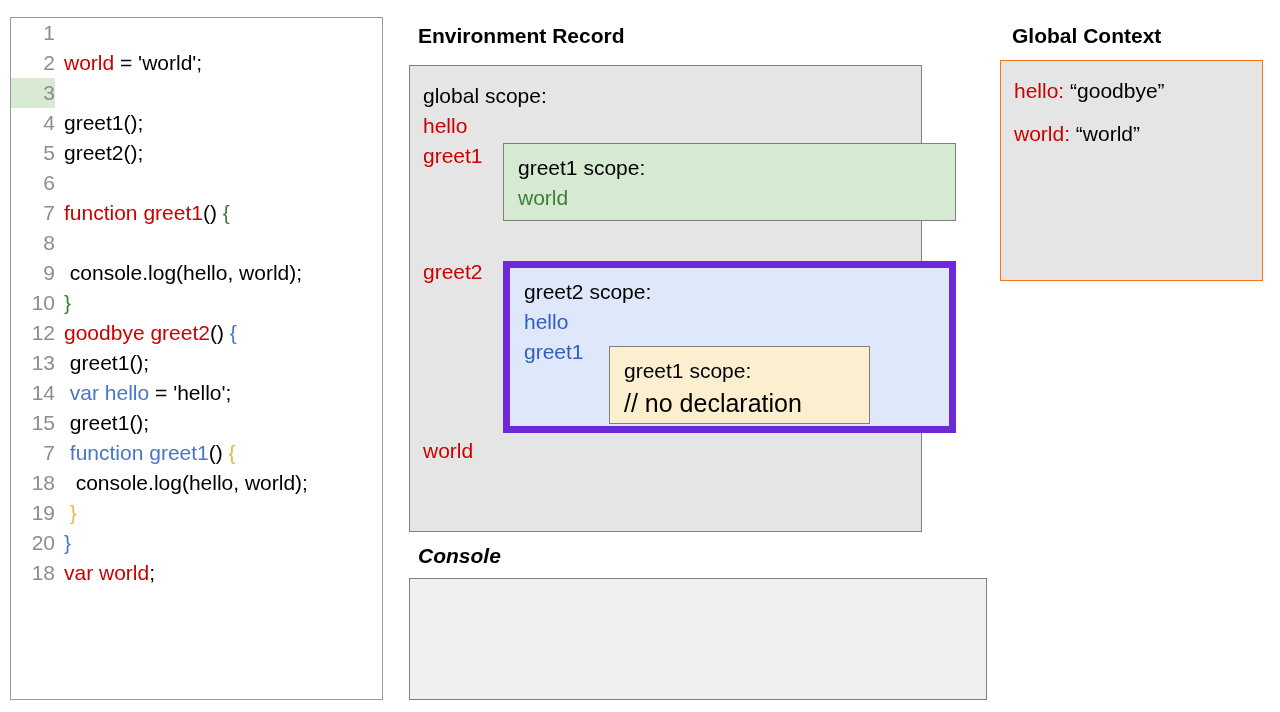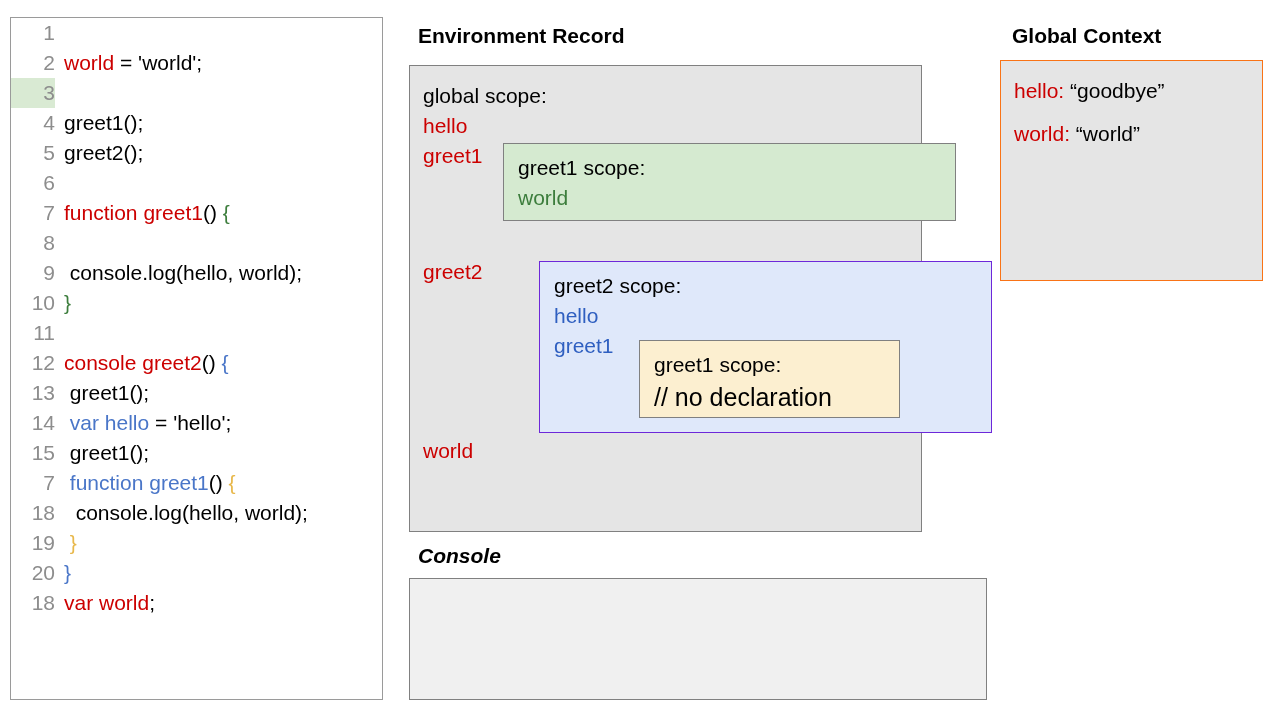--- a/index.html
+++ b/index.html
@@ -108,23 +108,22 @@
   #greet1-scope-box .scope-head { position: absolute; left: 14px; top: 12px; }
   #greet1-scope-box .var-green  { position: absolute; left: 14px; top: 42px; }
 
   #greet2-scope-box {
     position: absolute;
     left: 93px;
     top: 195px;
     width: 453px;
     height: 172px;
     background: #dfe8fa;
-    border: 1px solid #6d28d9;
-    box-sizing: border-box;
-    margin-left: 36px;
+    border: 7px solid #6d28d9;
+    box-sizing: border-box;
   }
   #greet2-scope-box .scope-head  { position: absolute; left: 14px; top: 12px; }
   #greet2-hello  { position: absolute; left: 14px; top: 42px; }
   #greet2-greet1 { position: absolute; left: 14px; top: 72px; }
 
   #greet1-inner-box {
     position: absolute;
     left: 99px;
     top: 78px;
     width: 261px;
@@ -183,22 +182,21 @@
     <div class="code-line"><div class="ln">1</div></div>
     <div class="code-line"><div class="ln">2</div><div class="code-text"><span class="tok-red">world</span><span class="tok-black"> = 'world';</span></div></div>
     <div class="code-line"><div class="ln ln-hl">3</div><div class="code-text"></div></div>
     <div class="code-line"><div class="ln">4</div><div class="code-text"><span class="tok-black">greet1();</span></div></div>
     <div class="code-line"><div class="ln">5</div><div class="code-text"><span class="tok-black">greet2();</span></div></div>
     <div class="code-line"><div class="ln">6</div><div class="code-text"></div></div>
     <div class="code-line"><div class="ln">7</div><div class="code-text"><span class="tok-red">function greet1</span><span class="tok-black">() </span><span class="tok-green">{</span></div></div>
     <div class="code-line"><div class="ln">8</div></div>
     <div class="code-line"><div class="ln">9</div><div class="code-text"><span class="tok-black"> console.log(hello, world);</span></div></div>
     <div class="code-line"><div class="ln">10</div><div class="code-text"><span class="tok-green">}</span></div></div>
-    <div class="code-line"><div class="ln">11</div><div class="code-text"></div></div>
-    <div class="code-line"><div class="ln">12</div><div class="code-text"><span class="tok-red">console greet2</span><span class="tok-black">() </span><span class="tok-blue">{</span></div></div>
+    <div class="code-line"><div class="ln">12</div><div class="code-text"><span class="tok-red">goodbye greet2</span><span class="tok-black">() </span><span class="tok-blue">{</span></div></div>
     <div class="code-line"><div class="ln">13</div><div class="code-text"><span class="tok-black"> greet1();</span></div></div>
     <div class="code-line"><div class="ln">14</div><div class="code-text"><span class="tok-black"> </span><span class="tok-blue">var hello</span><span class="tok-black"> = 'hello';</span></div></div>
     <div class="code-line"><div class="ln">15</div><div class="code-text"><span class="tok-black"> greet1();</span></div></div>
     <div class="code-line"><div class="ln">7</div><div class="code-text"><span class="tok-black"> </span><span class="tok-blue">function greet1</span><span class="tok-black">() </span><span class="tok-yellow">{</span></div></div>
     <div class="code-line"><div class="ln">18</div><div class="code-text"><span class="tok-black">  console.log(hello, world);</span></div></div>
     <div class="code-line"><div class="ln">19</div><div class="code-text"><span class="tok-black"> </span><span class="tok-yellow">}</span></div></div>
     <div class="code-line"><div class="ln">20</div><div class="code-text"><span class="tok-blue">}</span></div></div>
     <div class="code-line"><div class="ln">18</div><div class="code-text"><span class="tok-red">var world</span><span class="tok-black">;</span></div></div>
   </div>
 

